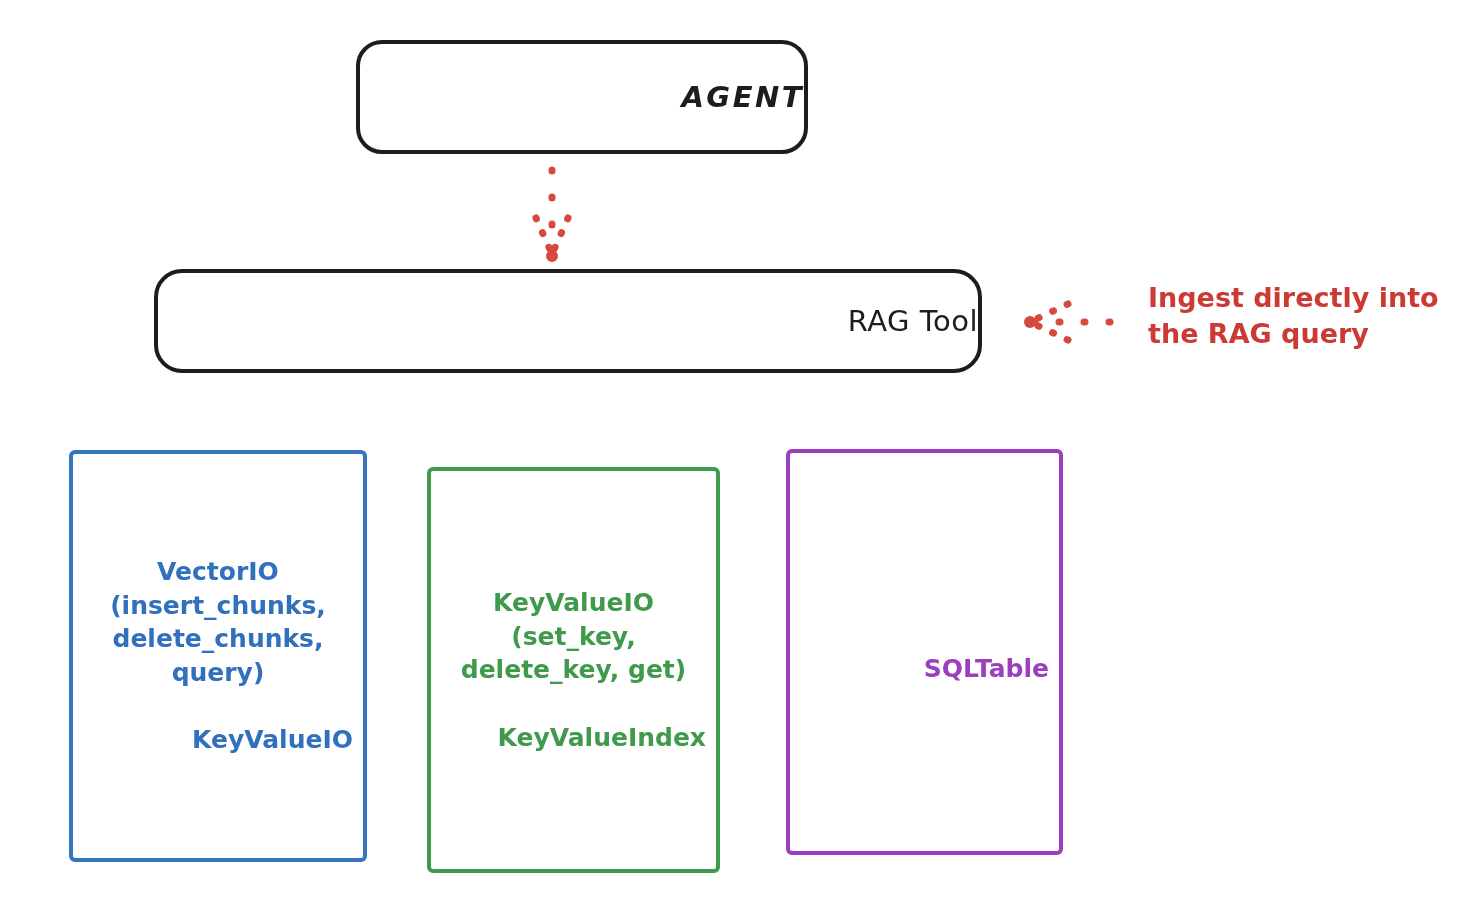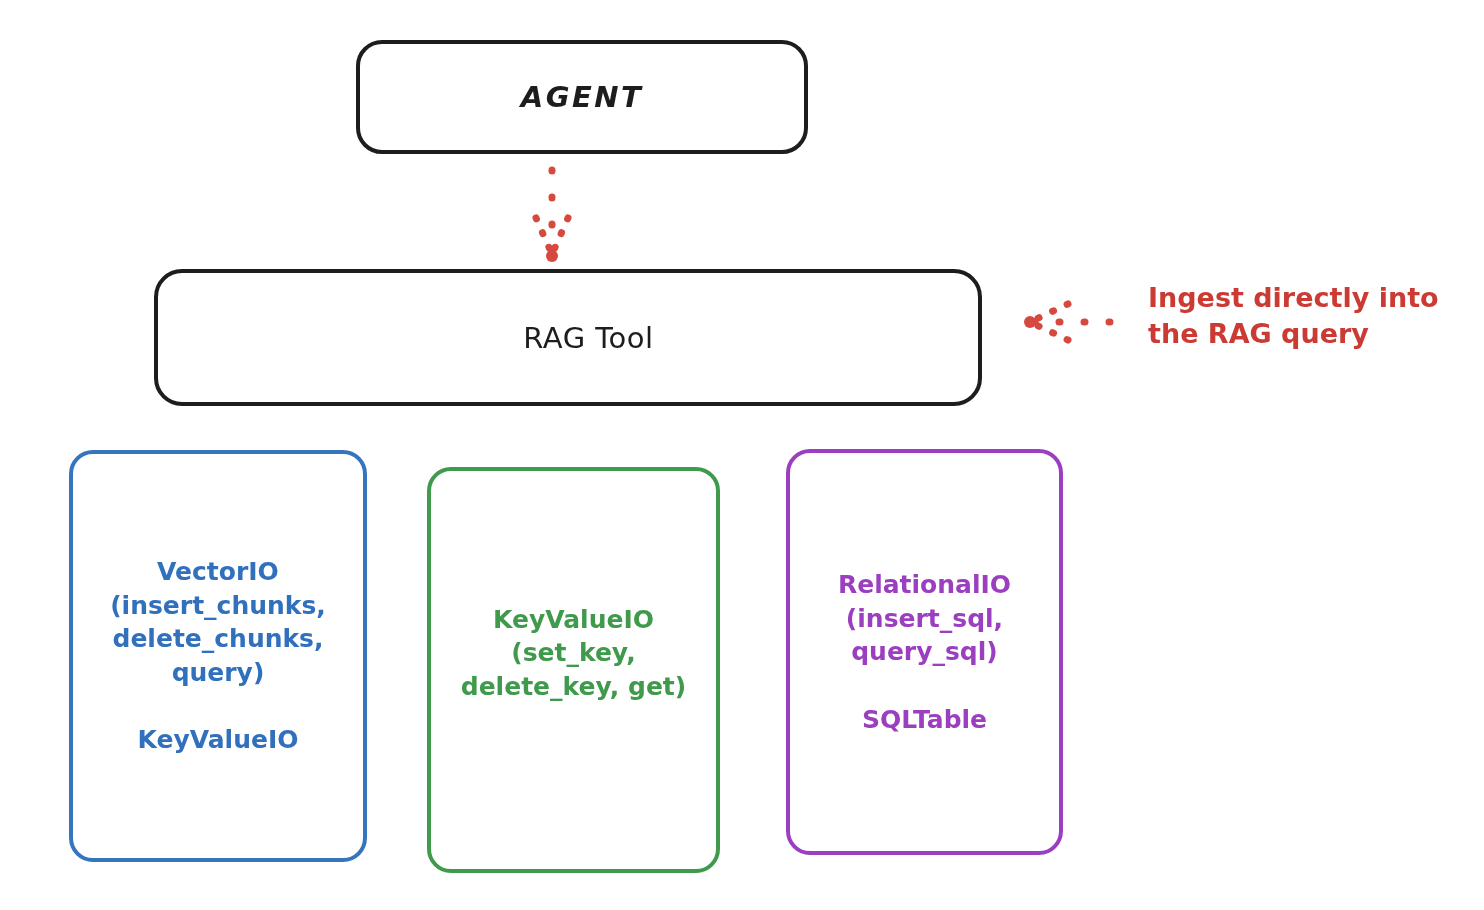--- a/index.html
+++ b/index.html
@@ -17,21 +17,21 @@
     background: #ffffff;
     overflow: hidden;
   }
 
   
   .node {
     position: absolute;
     box-sizing: border-box;
     display: flex;
     flex-direction: column;
-    align-items: center;
+    align-items: flex-end;
     justify-content: center;
     text-align: center;
     background: #ffffff;
     border-style: solid;
     border-radius: 34px;
   }
 
   
   #node-agent {
     left: 356px;
@@ -49,39 +49,39 @@
     font-size: 29px;
     letter-spacing: 2.5px;
     color: #1d1d1d;
   }
 
   
   #node-ragtool {
     left: 154px;
     top: 269px;
     width: 828px;
-    height: 137px;
+    height: 104px;
     border-color: #1d1d1d;
     border-width: 4.5px;
     border-radius: 28px;
     padding-left: 41px;
   }
   #node-ragtool .title {
     font-family: "DejaVu Sans", sans-serif;
     font-size: 29px;
     font-weight: 500;
     letter-spacing: 0.5px;
     color: #1d1d1d;
   }
 
   
   .leaf {
     border-width: 4.5px;
-    border-radius: 24px;
-    padding: 0 16px;
+    border-radius: 6px;
+    padding: 0 10px;
   }
   .leaf .block {
     font-family: "DejaVu Sans", sans-serif;
     font-weight: 600;
     line-height: 1.34;
   }
   .leaf .block.primary { font-size: 25px; }
   .leaf .block.secondary { font-size: 25px; }
   .leaf .spacer { height: 34px; }
 
@@ -185,26 +185,24 @@
 query)</span>
     <span class="spacer"></span>
     <span class="block secondary">KeyValueIO</span>
   </div>
 
   <div class="node leaf" id="node-keyvalueio">
     <span class="block primary">KeyValueIO
 (set_key,
 delete_key, get)</span>
     <span class="spacer"></span>
+    <span class="block secondary">KeyValueIndex</span>
   </div>
 
   <div class="node leaf" id="node-relationalio">
-    <span class="block primary">RelationalIO
-(insert_sql,
-query_sql)</span>
     <span class="spacer"></span>
     <span class="block secondary">SQLTable</span>
   </div>
 
   <div id="annotation-text">
     <span class="line">Ingest directly into</span>
     <span class="line">the RAG query</span>
   </div>
 
 </div>

